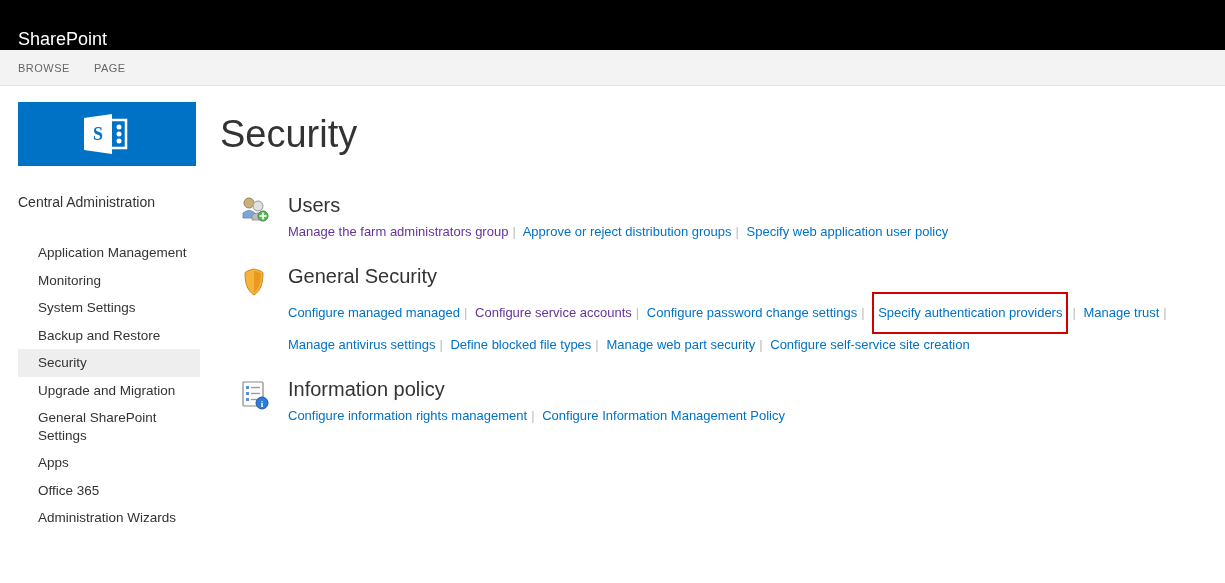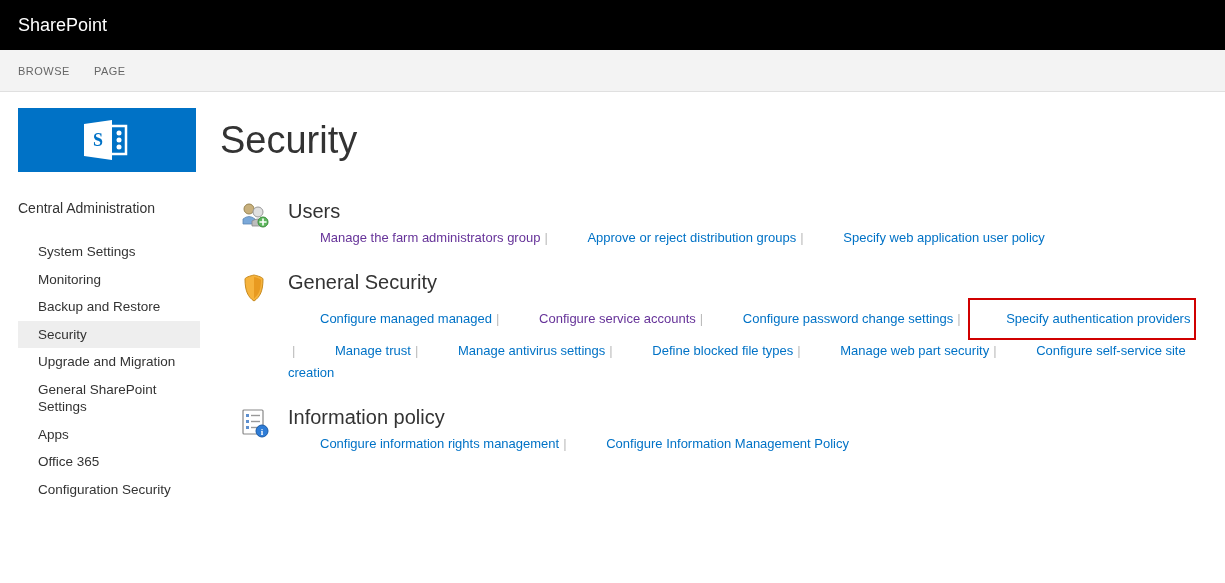--- a/index.html
+++ b/index.html
@@ -10,29 +10,29 @@
     background: #fff;
     width: 1225px;
     height: 583px;
     overflow: hidden;
   }
   .topbar {
     background: #000;
     color: #fff;
     height: 50px;
     display: flex;
-    align-items: center;
+    align-items: flex-end;
     padding: 0 18px;
     font-size: 18px;
     font-weight: 400;
   }
   .ribbon {
     background: #f3f3f3;
     border-bottom: 1px solid #e0e0e0;
-    height: 42px;
+    height: 36px;
     display: flex;
     align-items: center;
     padding: 0 18px;
     gap: 24px;
     font-size: 11px;
     color: #666;
     letter-spacing: 0.5px;
   }
   .ribbon span { cursor: pointer; }
   .content-row {
@@ -59,21 +59,21 @@
     padding: 28px 0 0 0;
   }
   .sidebar {
     width: 200px;
     padding-left: 18px;
     flex-shrink: 0;
   }
   .sidebar-title {
     font-size: 14px;
     color: #333;
-    margin-bottom: 22px;
+    margin-bottom: 29px;
   }
   .sidebar-item {
     font-size: 13.5px;
     color: #333;
     padding: 5px 8px 5px 20px;
     cursor: pointer;
     line-height: 1.3;
   }
   .sidebar-item.selected {
     background: #eee;
@@ -100,21 +100,20 @@
     color: #333;
     margin-bottom: 4px;
   }
   .links {
     font-size: 13px;
     line-height: 1.7;
   }
   .links a {
     color: #0072c6;
     text-decoration: none;
-    margin-left: 32px;
   }
   .links a.purple { color: #663399; }
   .sep {
     color: #bbb;
     margin: 0 4px;
   }
   .highlight-box {
     display: inline-block;
     border: 2.5px solid #d00000;
     padding: 8px 4px;
@@ -143,29 +142,30 @@
       <circle cx="37" cy="29" r="2.5" fill="#fff"></circle>
     </svg>
   </div>
   <div class="page-title">Security</div>
 </div>
 
 <div class="body-row">
 
   <div class="sidebar">
     <div class="sidebar-title">Central Administration</div>
+    <div class="sidebar-item">Application Management</div>
+    <div class="sidebar-item">Monitoring</div>
     <div class="sidebar-item">System Settings</div>
-    <div class="sidebar-item">Monitoring</div>
     <div class="sidebar-item">Backup and Restore</div>
     <div class="sidebar-item selected">Security</div>
     <div class="sidebar-item">Upgrade and Migration</div>
     <div class="sidebar-item">General SharePoint Settings</div>
     <div class="sidebar-item">Apps</div>
     <div class="sidebar-item">Office 365</div>
-    <div class="sidebar-item">Configuration Security</div>
+    <div class="sidebar-item">Administration Wizards</div>
   </div>
 
   <div class="main">
 
     <div class="section">
       <div class="section-icon">
         <svg width="30" height="28" viewBox="0 0 30 28">
           <circle cx="9" cy="7" r="5" fill="#c8b07d" stroke="#998653" stroke-width="1"></circle>
           <circle cx="18" cy="10" r="5" fill="#e0e0e0" stroke="#999" stroke-width="1"></circle>
           <path d="M3 17 Q9 12 15 17 L15 22 L3 22 Z" fill="#7aa8d9" stroke="#5c86b2" stroke-width="0.8"></path>

